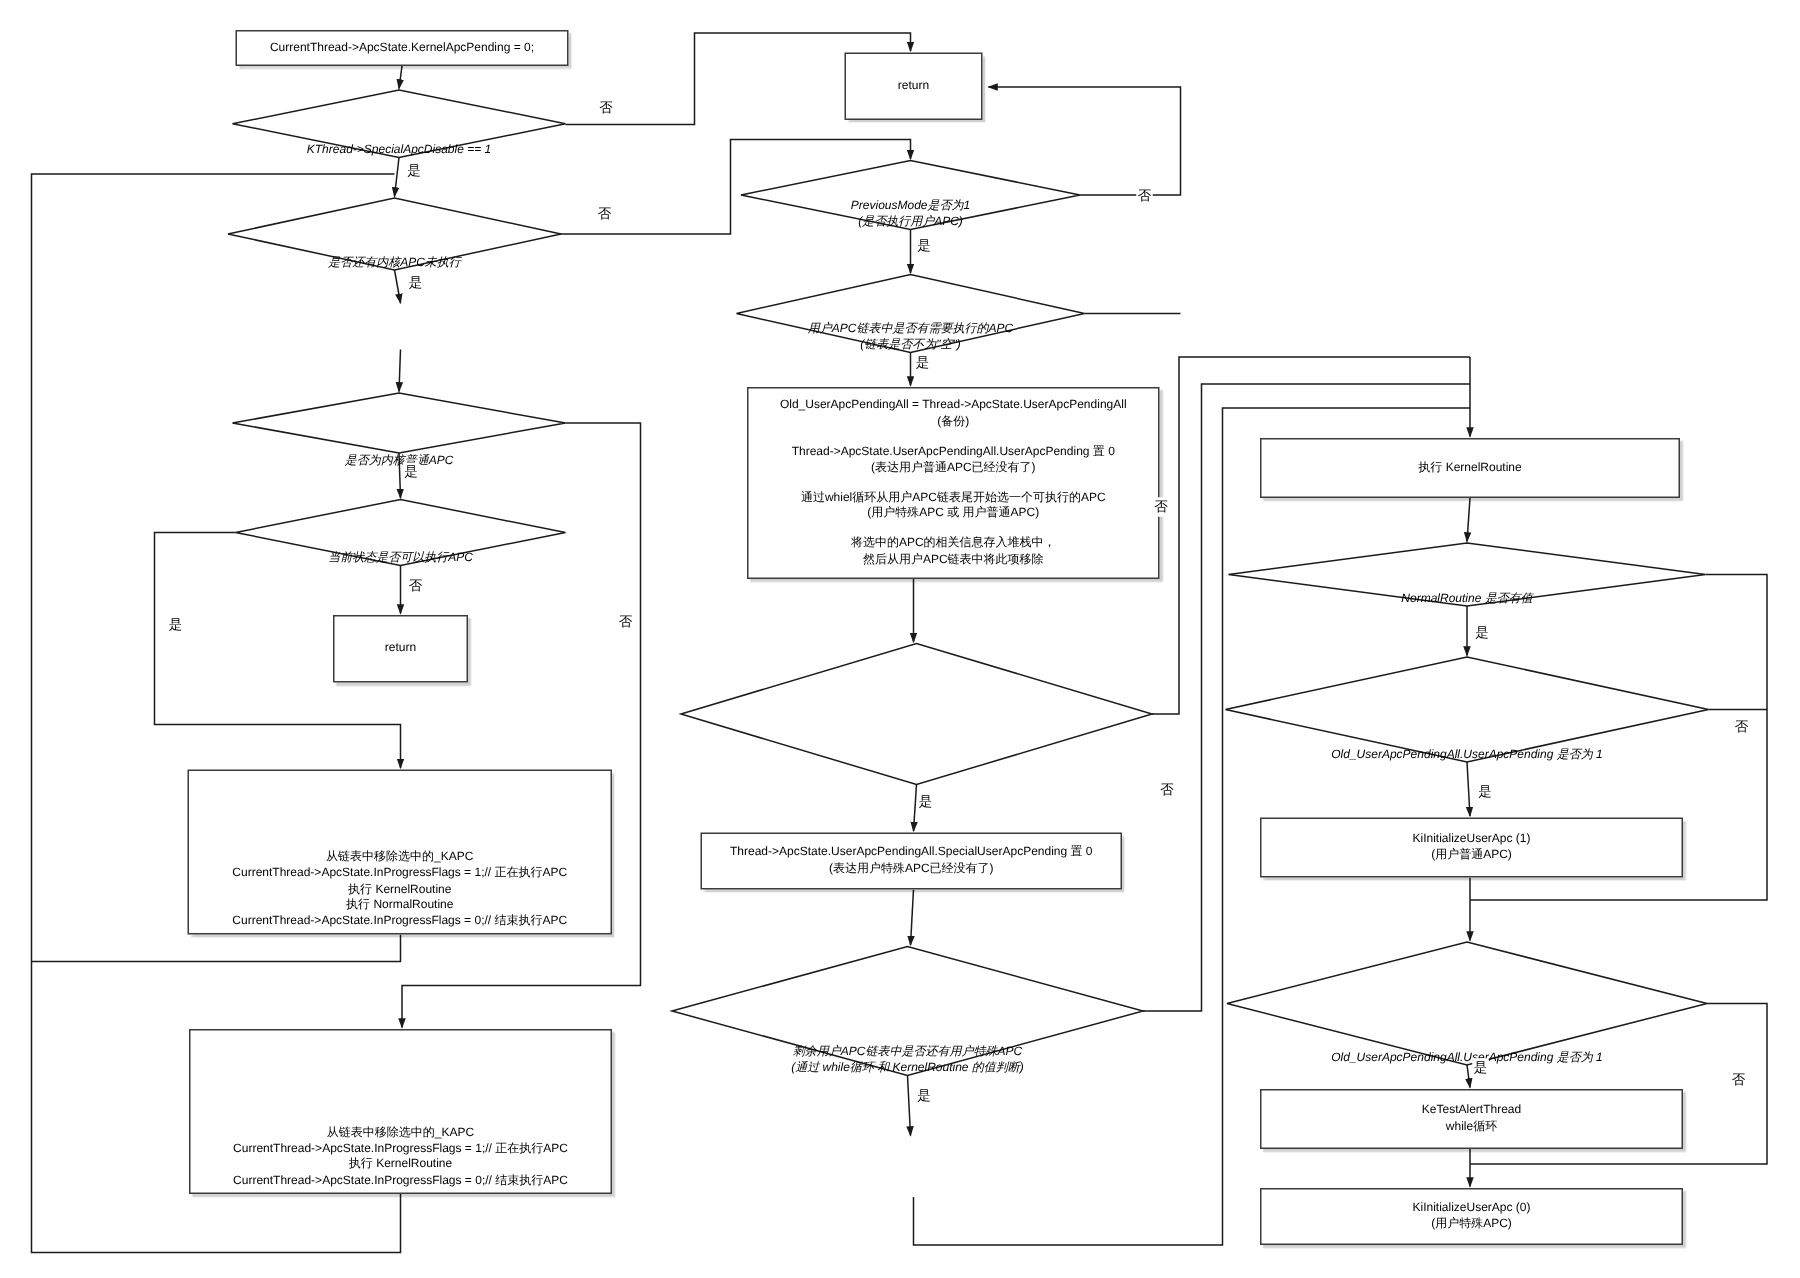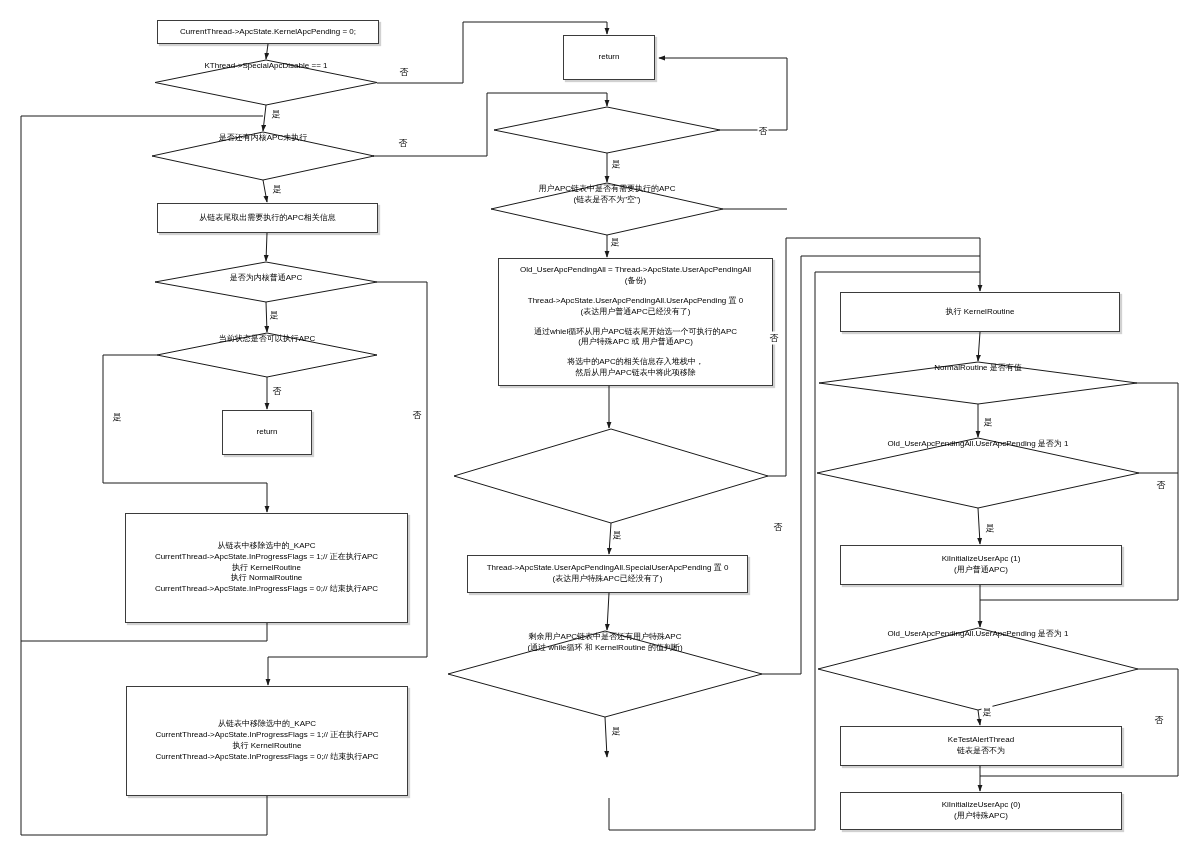--- a/index.html
+++ b/index.html
@@ -7,24 +7,24 @@
     position:relative;width:1200px;height:852px;background:#ffffff;
     font-family:"Liberation Sans","DejaVu Sans",sans-serif;color:#000;overflow:hidden;
   }
   svg.wires{position:absolute;left:0;top:0;width:1200px;height:852px;}
   .box{
     position:absolute;background:#fff;border:1px solid #3b3b3b;
     display:flex;flex-direction:column;justify-content:center;align-items:center;
     text-align:center;font-size:8px;line-height:1.35;
     box-shadow:2px 2px 1px rgba(0,0,0,0.18);box-sizing:border-box;padding:2px;
   }
-  .box.multi{justify-content:center;}
+  .box.multi{justify-content:flex-end;}
   .dtext{
-    position:absolute;display:flex;flex-direction:column;justify-content:flex-start;align-items:center;
-    text-align:center;font-size:8px;line-height:1.4;pointer-events:none;box-sizing:border-box;
+    position:absolute;display:flex;flex-direction:column;justify-content:flex-end;align-items:center;
+    text-align:center;font-size:8px;line-height:1.4;pointer-events:none;box-sizing:border-box;font-style:italic;
   }
   .el{
     position:absolute;font-size:9px;transform:translate(-50%,-50%);background:#fff;padding:0 1px;
   }
   .gap{margin-top:9px;}
 </style>
 </head>
 <body>
 
 <div class="canvas">
@@ -82,23 +82,20 @@
       <path d="M978,710 L980,725" marker-end="url(#arr)"></path>
       <path d="M1138,669 L1178,669 L1178,776 L980,776"></path>
       <path d="M980,766 L980,791" marker-end="url(#arr)"></path>
     </g>
   </svg>
 
   <div class="box" style="left:157px;top:20px;width:222px;height:24px">
     <div>CurrentThread-&gt;ApcState.KernelApcPending = 0;</div>
   </div>
 
-  <div class="box" style="left:157px;top:203px;width:221px;height:30px">
-    <div>从链表尾取出需要执行的APC相关信息</div>
-  </div>
 
   <div class="box" style="left:222px;top:410px;width:90px;height:45px">
     <div>return</div>
   </div>
 
   <div class="box multi" style="left:125px;top:513px;width:283px;height:110px">
     <div>从链表中移除选中的_KAPC</div>
     <div>CurrentThread-&gt;ApcState.InProgressFlags = 1;// 正在执行APC</div>
     <div>执行 KernelRoutine</div>
     <div>执行 NormalRoutine</div>
@@ -137,39 +134,43 @@
     <div>执行 KernelRoutine</div>
   </div>
 
   <div class="box" style="left:840px;top:545px;width:282px;height:40px">
     <div>KiInitializeUserApc  (1)</div>
     <div>(用户普通APC)</div>
   </div>
 
   <div class="box" style="left:840px;top:726px;width:282px;height:40px">
     <div>KeTestAlertThread</div>
-    <div>链表是否不为</div>
+    <div>while循环</div>
   </div>
 
   <div class="box" style="left:840px;top:792px;width:282px;height:38px">
     <div>KiInitializeUserApc  (0)</div>
     <div>(用户特殊APC)</div>
   </div>
 
   <div class="dtext" style="left:157px;top:60px;width:218px;height:45px">
     <div>KThread-&gt;SpecialApcDisable == 1</div>
   </div>
   <div class="dtext" style="left:152px;top:132px;width:222px;height:48px">
     <div>是否还有内核APC未执行</div>
   </div>
   <div class="dtext" style="left:155px;top:272px;width:222px;height:40px">
     <div>是否为内核普通APC</div>
   </div>
   <div class="dtext" style="left:157px;top:333px;width:220px;height:44px">
     <div>当前状态是否可以执行APC</div>
+  </div>
+  <div class="dtext" style="left:494px;top:107px;width:226px;height:46px">
+    <div>PreviousMode是否为1</div>
+    <div>(是否执行用户APC)</div>
   </div>
   <div class="dtext" style="left:491px;top:183px;width:232px;height:52px">
     <div>用户APC链表中是否有需要执行的APC</div>
     <div>(链表是否不为"空")</div>
   </div>
   <div class="dtext" style="left:819px;top:362px;width:318px;height:42px">
     <div>NormalRoutine 是否有值</div>
   </div>
   <div class="dtext" style="left:448px;top:631px;width:314px;height:86px">
     <div>剩余用户APC链表中是否还有用户特殊APC</div>

